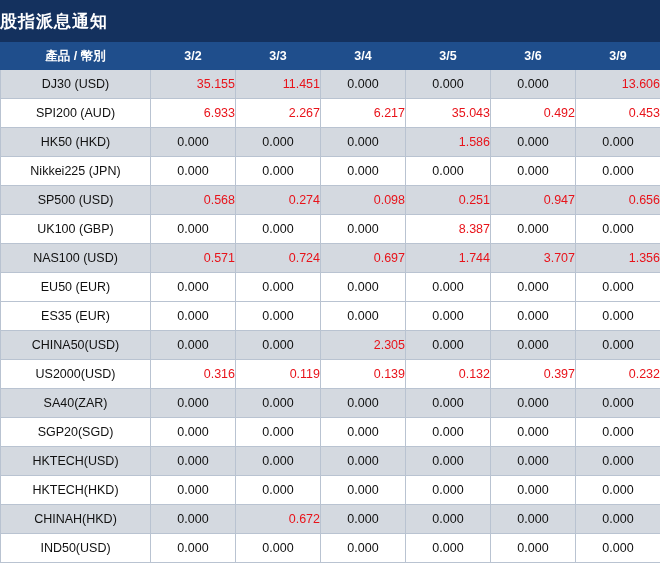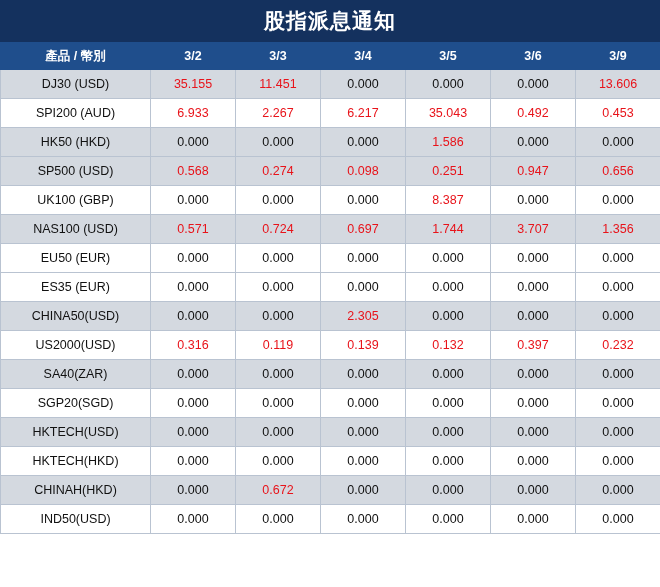--- a/index.html
+++ b/index.html
@@ -18,22 +18,22 @@
     height: 587px;
     box-sizing: border-box;
     background: #ffffff;
   }
   .title-bar {
     height: 42px;
     background: #14315e;
     color: #ffffff;
     display: flex;
     align-items: center;
-    justify-content: center;
-    font-size: 21px;
+    justify-content: flex-start;
+    font-size: 17px;
     font-weight: bold;
     letter-spacing: 1px;
   }
   table.dividend {
     width: 660px;
     border-collapse: collapse;
     table-layout: fixed;
   }
   table.dividend th,
   table.dividend td {
@@ -60,21 +60,21 @@
   col.c0 { width: 150px; }
   col.cd { width: 85px; }
   tbody tr.odd td { background: #d4d9e0; }
   tbody tr.even td { background: #ffffff; }
   td.product {
     color: #111111;
     font-weight: normal;
     margin-top: 27px;
   }
   td.val { color: #111111; }
-  td.val.pos { color: #e8131a; }
+  td.val.pos { color: #e8131a; text-align: right; }
 </style>
 </head>
 <body>
 
 <div class="sheet">
 
   <div class="title-bar">
     <span>股指派息通知</span>
   </div>
 
@@ -120,20 +120,29 @@
         </tr>
         <tr class="odd">
           <td class="product">HK50 (HKD)</td>
           <td class="val">0.000</td>
           <td class="val">0.000</td>
           <td class="val">0.000</td>
           <td class="val pos">1.586</td>
           <td class="val">0.000</td>
           <td class="val">0.000</td>
         </tr>
+        <tr class="even">
+          <td class="product">Nikkei225 (JPN)</td>
+          <td class="val">0.000</td>
+          <td class="val">0.000</td>
+          <td class="val">0.000</td>
+          <td class="val">0.000</td>
+          <td class="val">0.000</td>
+          <td class="val">0.000</td>
+        </tr>
         <tr class="odd">
           <td class="product">SP500 (USD)</td>
           <td class="val pos">0.568</td>
           <td class="val pos">0.274</td>
           <td class="val pos">0.098</td>
           <td class="val pos">0.251</td>
           <td class="val pos">0.947</td>
           <td class="val pos">0.656</td>
         </tr>
         <tr class="even">

